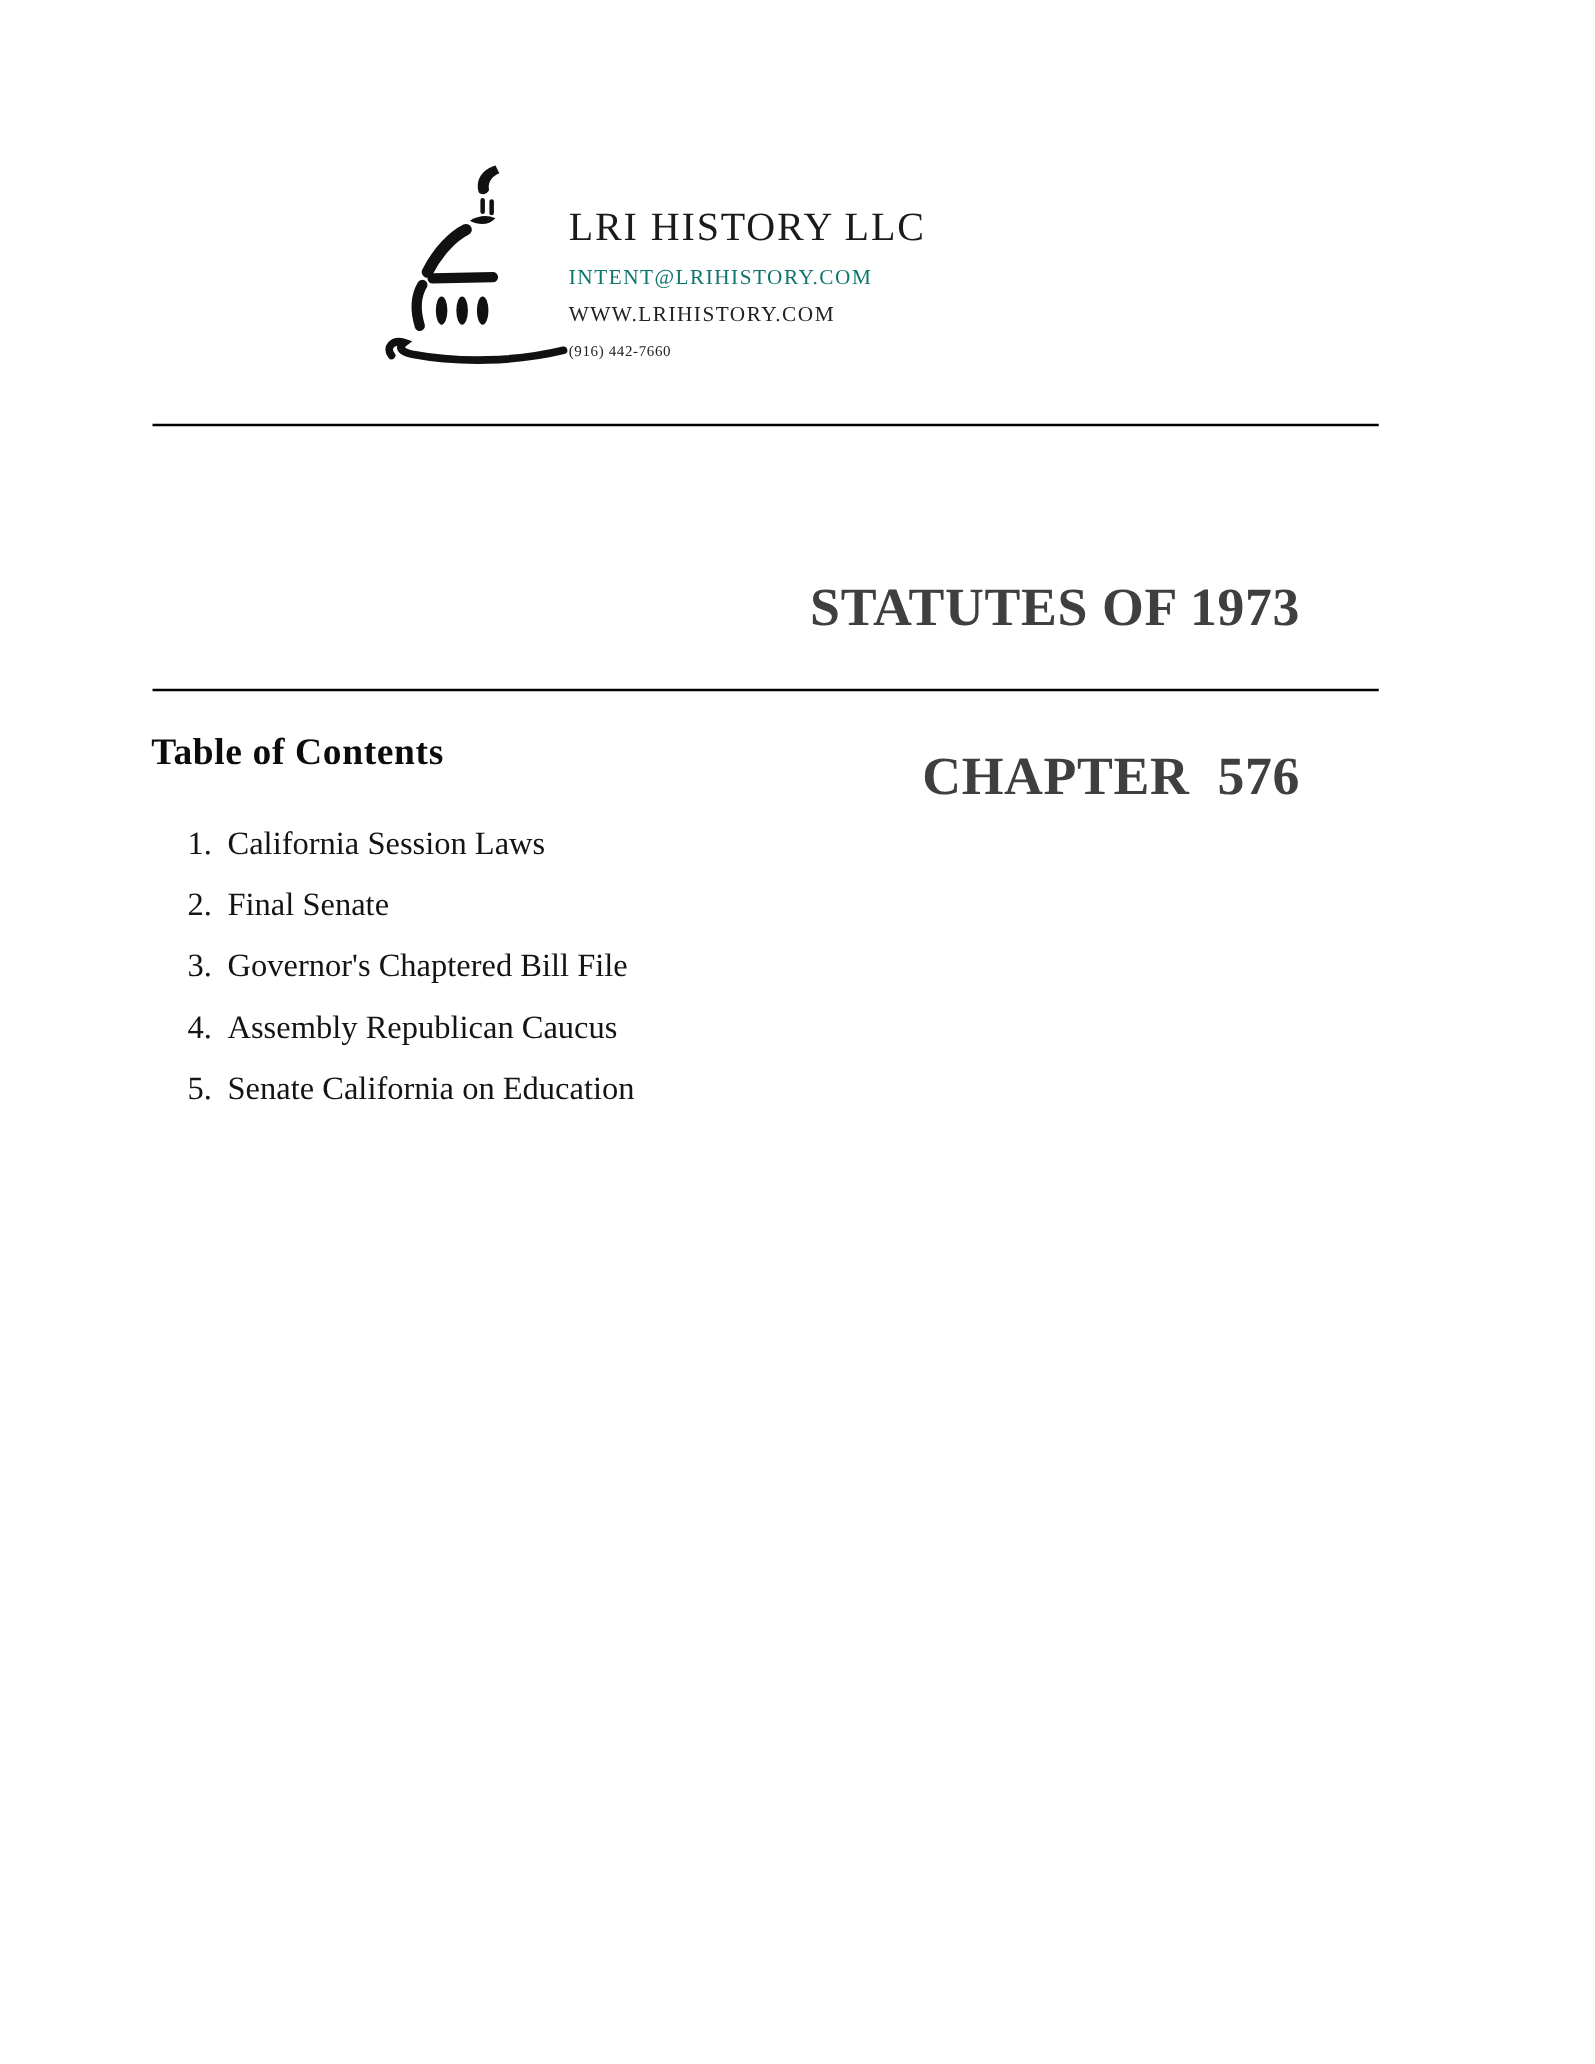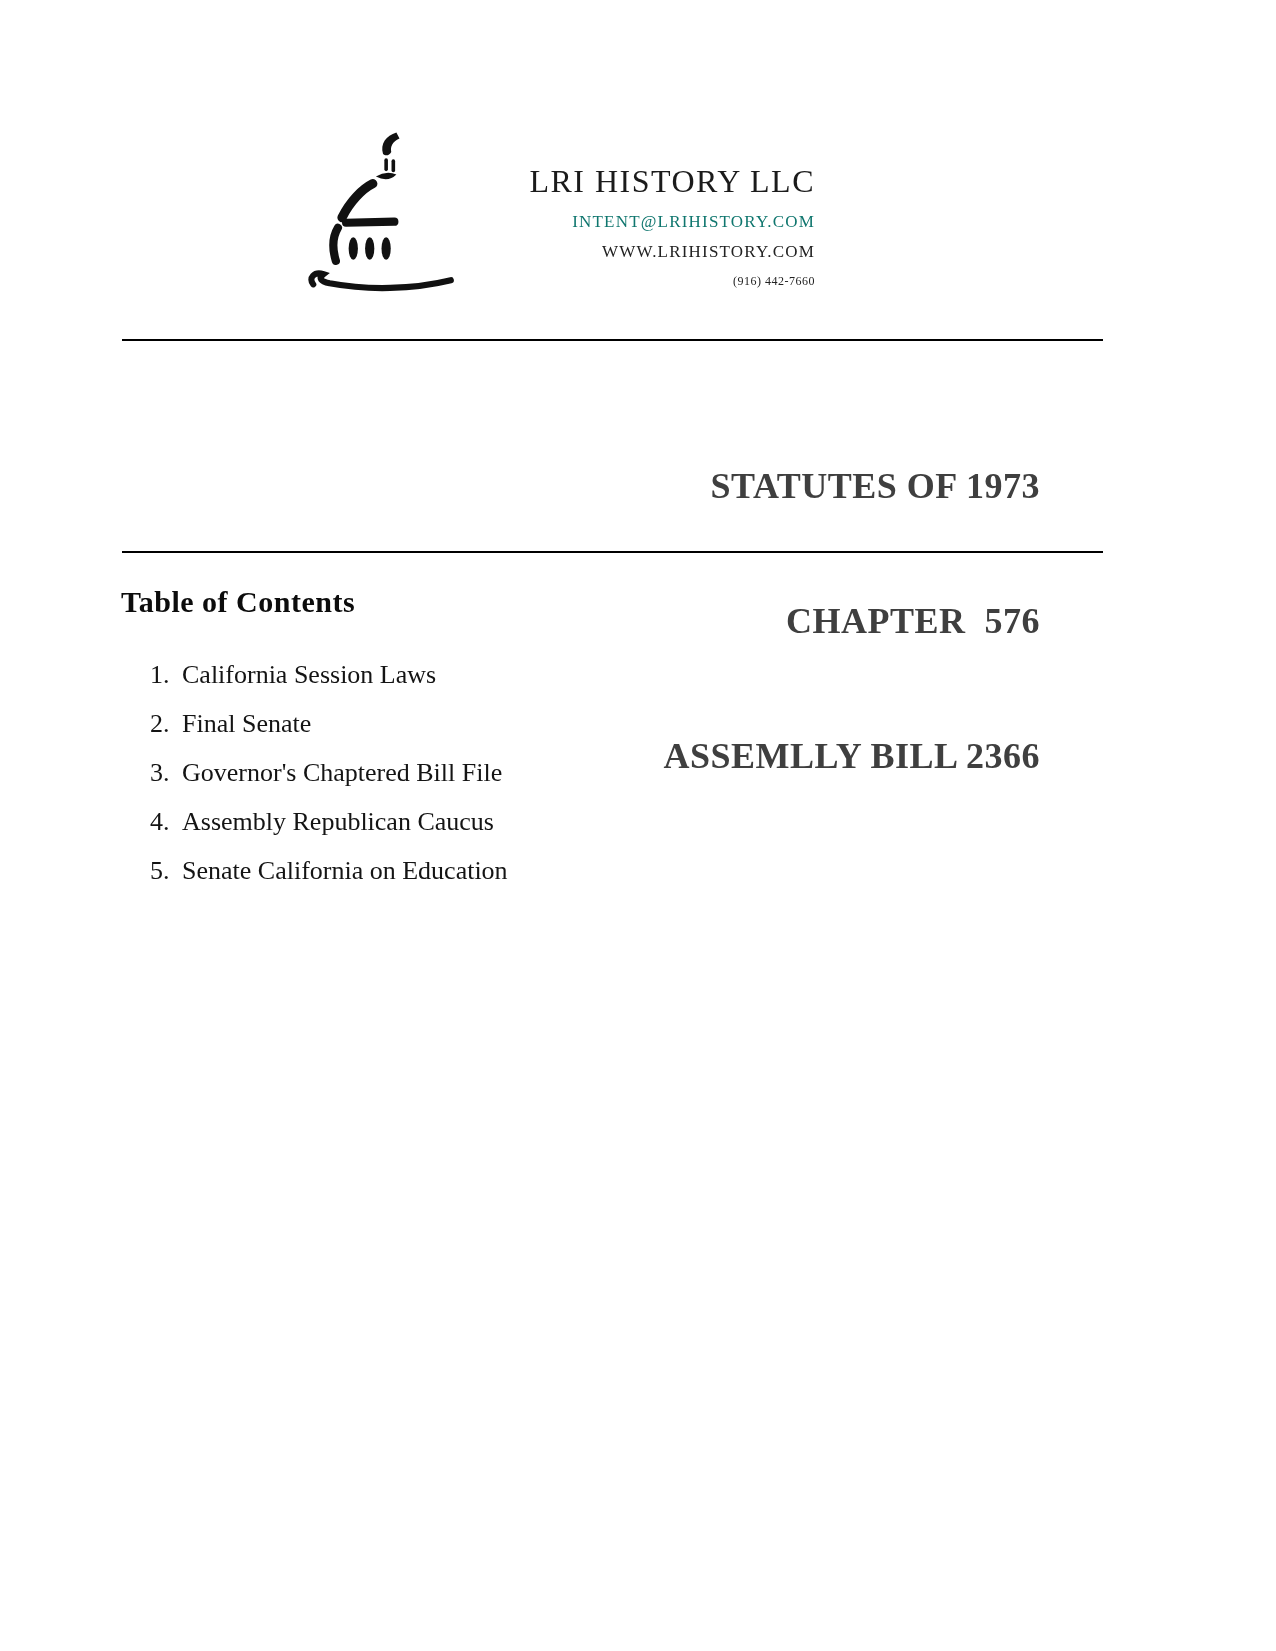--- a/index.html
+++ b/index.html
@@ -23,21 +23,21 @@
     left: 304px;
     top: 128px;
     width: 154px;
     height: 170px;
   }
   .header-text {
     position: absolute;
     left: 455px;
     top: 164px;
     width: 360px;
-    text-align: right;
+    text-align: left;
   }
   .company-name {
     font-size: 32px;
     line-height: 34px;
     letter-spacing: 1.5px;
     color: #1b1b1b;
     white-space: nowrap;
   }
   .company-email {
     margin-top: 15px;
@@ -75,21 +75,21 @@
   .rule-top { top: 339px; }
   .rule-bottom { top: 551px; }
 
   
   .title-block {
     position: absolute;
     top: 374px;
     right: 236px;
     text-align: right;
     font-weight: bold;
-    font-size: 36px;
+    font-size: 43px;
     line-height: 45px;
     letter-spacing: 0.5px;
     color: #3f3f3f;
     white-space: pre;
   }
 
   
   .toc-heading {
     position: absolute;
     left: 121px;
@@ -163,21 +163,20 @@
     <div class="company-website">WWW.LRIHISTORY.COM</div>
     <div class="company-phone">(916) 442-7660</div>
   </div>
 
   <div class="rule rule-top"></div>
   <div class="rule rule-bottom"></div>
 
   <div class="title-block">
     <div>STATUTES OF 1973</div>
     <div>CHAPTER  576</div>
-    <div>ASSEMLLY BILL 2366</div>
   </div>
 
   <h1 class="toc-heading">Table of Contents</h1>
 
   <ol class="toc-list">
     <li class="toc-row">
       <span class="toc-num">1.</span>
       <span class="toc-label">California Session Laws</span>
     </li>
     <li class="toc-row">

